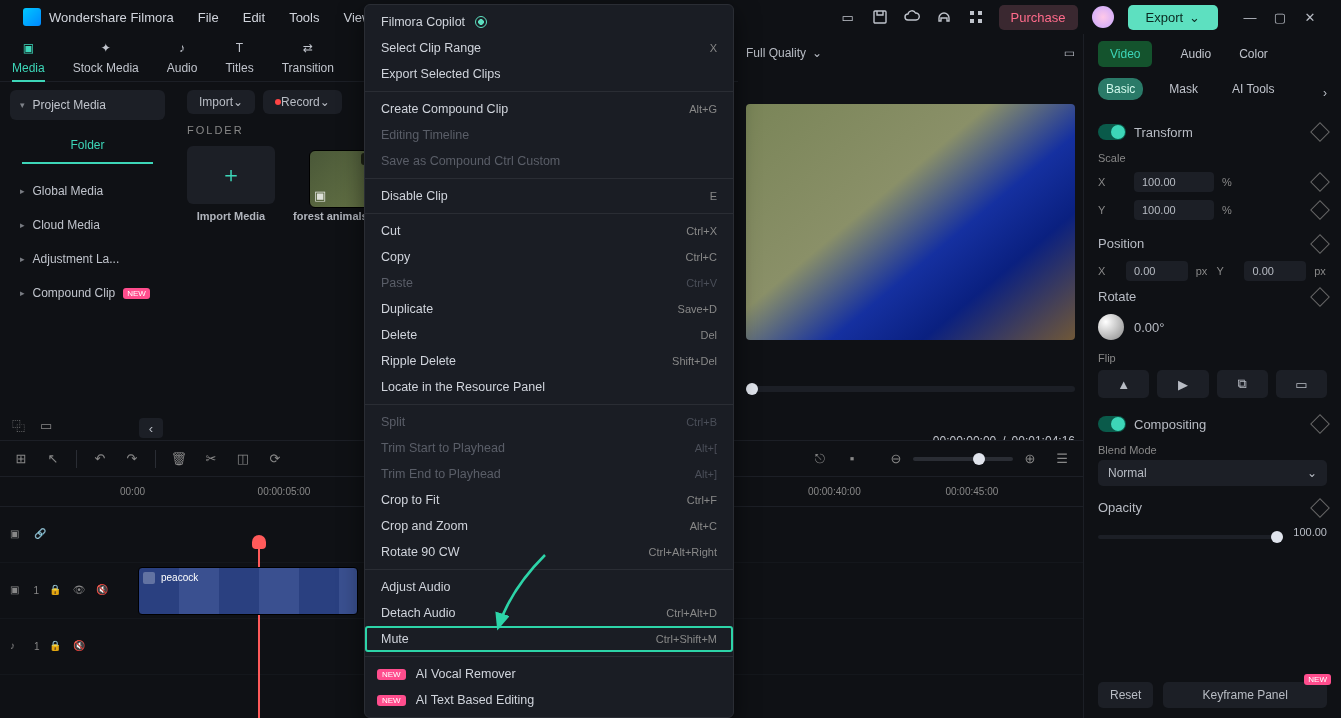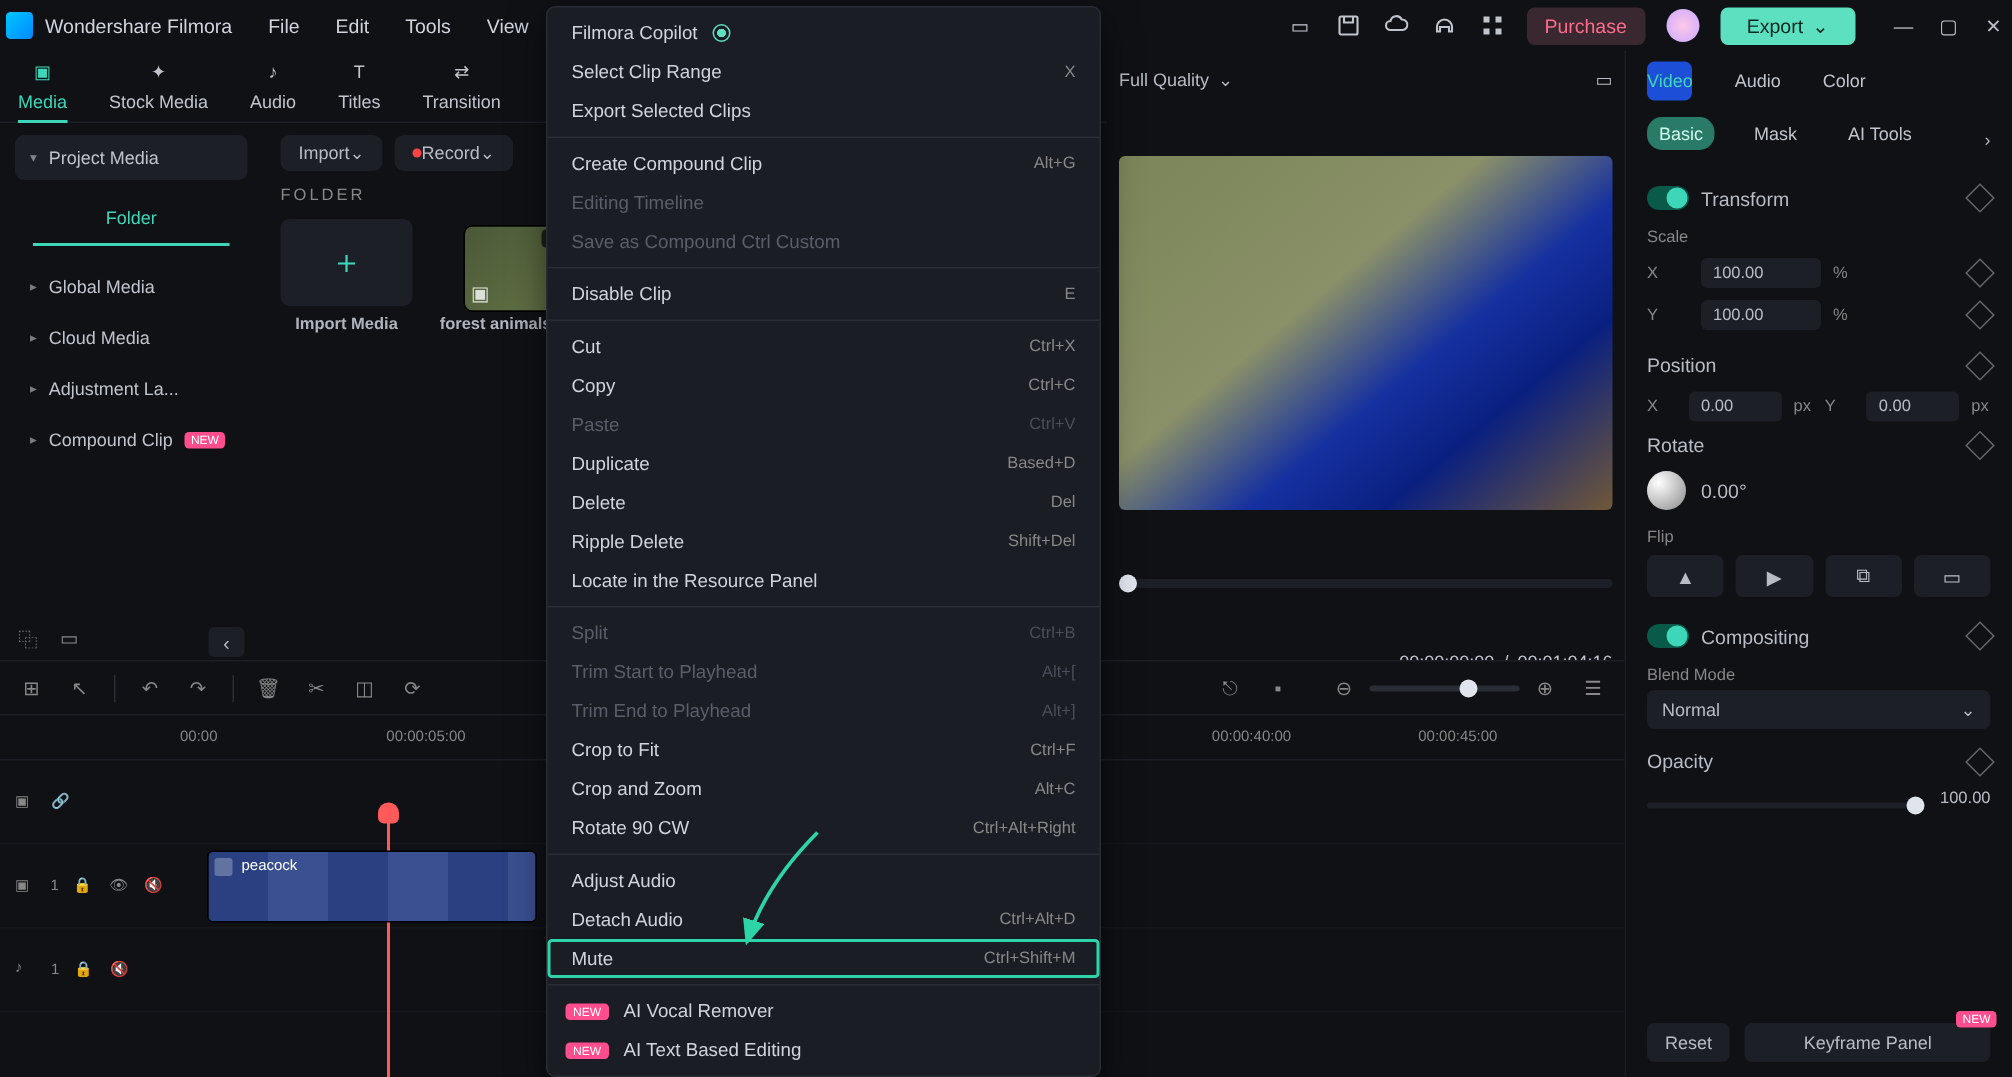--- a/index.html
+++ b/index.html
@@ -1,19 +1,19 @@
 <!DOCTYPE html>
 <html><head>
 <meta charset="utf-8">
 <style>
 * { margin:0; padding:0; box-sizing:border-box; font-family:"Segoe UI",Arial,sans-serif; user-select:none; }
 body { background:#0f1115; color:#b8bcc4; font-size:13px; width:1341px; height:718px; overflow:hidden; position:relative; }
 
 
-.titlebar { height:34px; display:flex; align-items:center; padding:0 4px; background:#0f1115; }
+.titlebar { height:34px; display:flex; align-items:center; padding:0 23px; background:#0f1115; }
 .titlebar .logo { width:18px; height:18px; background:linear-gradient(135deg,#00c8ff,#0088ff); border-radius:3px; margin-right:8px; }
 .titlebar .apptitle { color:#d0d4dc; }
 .titlebar .menus { display:flex; margin-left:24px; gap:24px; color:#d0d4dc; }
 .titlebar .menus span { cursor:pointer; }
 .titlebar .right { margin-left:auto; display:flex; align-items:center; gap:14px; }
 .titlebar .right .ico { width:18px; height:18px; color:#c0c4cc; display:flex; align-items:center; justify-content:center; }
 .titlebar .purchase { background:#3a2830; color:#ff6b8b; padding:5px 12px; border-radius:5px; }
 .titlebar .avatar { width:22px; height:22px; border-radius:50%; background:radial-gradient(circle,#ffc8e8,#c8a8ff); }
 .titlebar .export { background:#5de0c0; color:#0a2820; padding:5px 18px; border-radius:5px; display:flex; align-items:center; gap:6px; }
 .titlebar .winbtns { display:flex; gap:14px; margin-left:10px; }
@@ -65,21 +65,21 @@
 .preview .seek .knob { position:absolute; left:0; top:-3px; width:12px; height:12px; border-radius:50%; background:#e0e4ec; }
 .preview .time { display:flex; justify-content:flex-end; gap:6px; font-size:12px; color:#c0c4cc; }
 .preview .ctrls { display:flex; align-items:center; gap:14px; padding:10px 0; }
 .preview .ctrls .ico { width:18px; height:18px; display:flex; align-items:center; justify-content:center; }
 .preview .ctrls .gap { margin-left:auto; }
 
 
 .inspector { width:258px; background:#0f1115; border-left:1px solid #1c1f26; display:flex; flex-direction:column; }
 .inspector .tabs { display:flex; height:40px; align-items:center; padding:0 14px; gap:28px; font-size:12px; }
 .inspector .tabs .t { cursor:pointer; color:#c0c4cc; padding:6px 0; }
-.inspector .tabs .t.active { color:#3dd6b8; background:#1d4ed8; padding:6px 0; border-radius:5px; }
+.inspector .tabs .t.active { color:#3dd6b8; background:#14532d; padding:6px 12px; border-radius:5px; }
 .inspector .subtabs { display:flex; align-items:flex-end; padding:4px 14px; gap:18px; font-size:12px; }
 .inspector .subtabs .s { cursor:pointer; color:#c0c4cc; padding:4px 8px; border-radius:10px; }
 .inspector .subtabs .s.active { background:#2a7a68; color:#d0f8ec; }
 .inspector .subtabs .more { margin-left:auto; }
 .inspector .sect { padding:10px 14px; }
 .inspector .secthd { display:flex; align-items:center; gap:8px; margin:10px 0; }
 .inspector .toggle { width:28px; height:16px; background:#0a5a4a; border-radius:8px; position:relative; }
 .inspector .toggle::after { content:""; position:absolute; right:1px; top:1px; width:14px; height:14px; background:#3dd6b8; border-radius:50%; }
 .inspector .kf { margin-left:auto; width:14px; height:14px; border:1px solid #666; transform:rotate(45deg); }
 .inspector .row { display:flex; align-items:center; gap:8px; margin:8px 0; font-size:11px; }
@@ -482,21 +482,21 @@
     <div class="mi">
       <span>Copy</span>
       <span class="sc">Ctrl+C</span>
     </div>
     <div class="mi disabled">
       <span>Paste</span>
       <span class="sc">Ctrl+V</span>
     </div>
     <div class="mi">
       <span>Duplicate</span>
-      <span class="sc">Based+D</span>
+      <span class="sc">Save+D</span>
     </div>
     <div class="mi">
       <span>Delete</span>
       <span class="sc">Del</span>
     </div>
     <div class="mi">
       <span>Ripple Delete</span>
       <span class="sc">Shift+Del</span>
     </div>
     <div class="mi">

